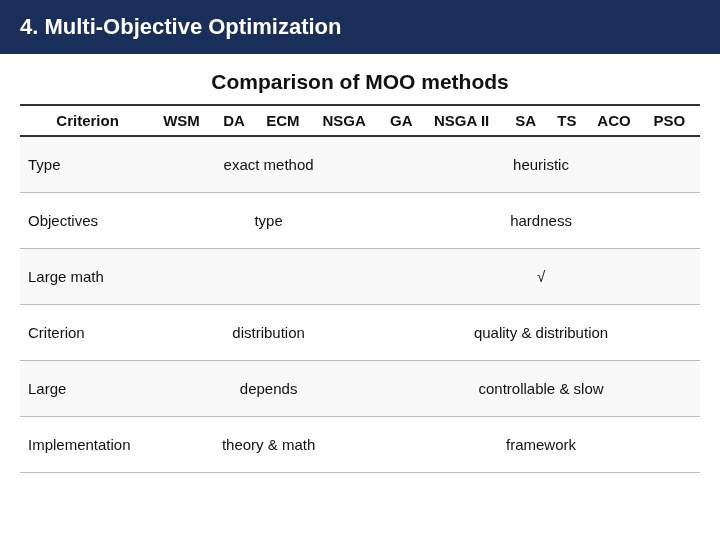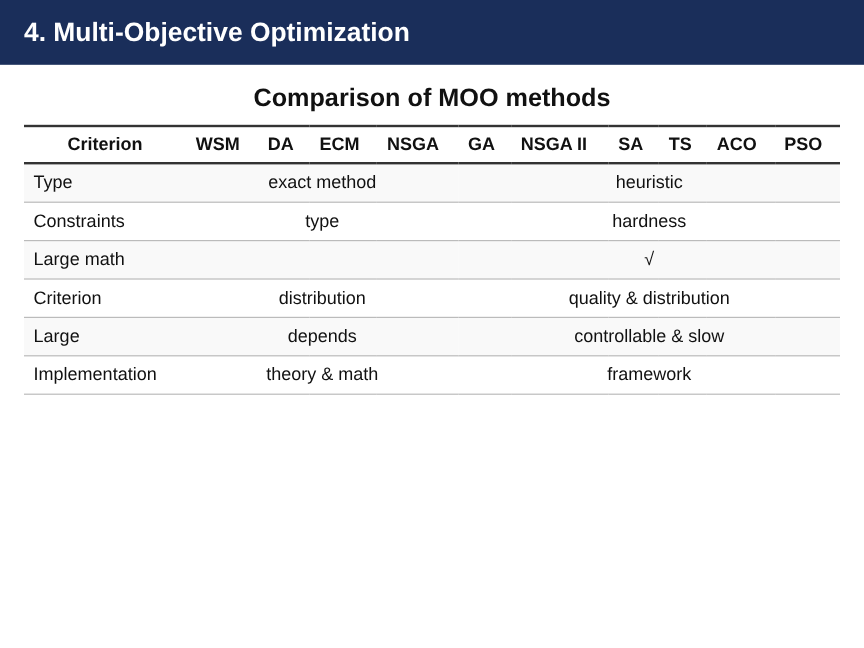--- a/index.html
+++ b/index.html
@@ -51,21 +51,21 @@
 
     table thead th.criterion-col {
       text-align: center;
     }
 
     table tbody tr {
       border-bottom: 1px solid #bbb;
     }
 
     table tbody td {
-      padding: 7px 8px;
+      padding: 19px 8px;
       text-align: center;
       color: #111;
     }
 
     table tbody td.criterion-cell {
       text-align: left;
       font-weight: normal;
     }
 
     table tbody tr:nth-child(odd) {
@@ -98,21 +98,21 @@
         <th>PSO</th>
       </tr>
     </thead>
     <tbody id="table-body">
     <tr>
           <td class="criterion-cell">Type</td>
           <td colspan="4">exact method</td>
           <td colspan="6">heuristic</td>
         </tr>
         <tr>
-          <td class="criterion-cell">Constraints</td>
+          <td class="criterion-cell">Objectives</td>
           <td colspan="4">type</td>
           <td colspan="6">hardness</td>
         </tr>
         <tr>
           <td class="criterion-cell">Large math</td>
           <td colspan="4"></td>
           <td colspan="6">√</td>
         </tr>
         <tr>
           <td class="criterion-cell">Criterion</td>

